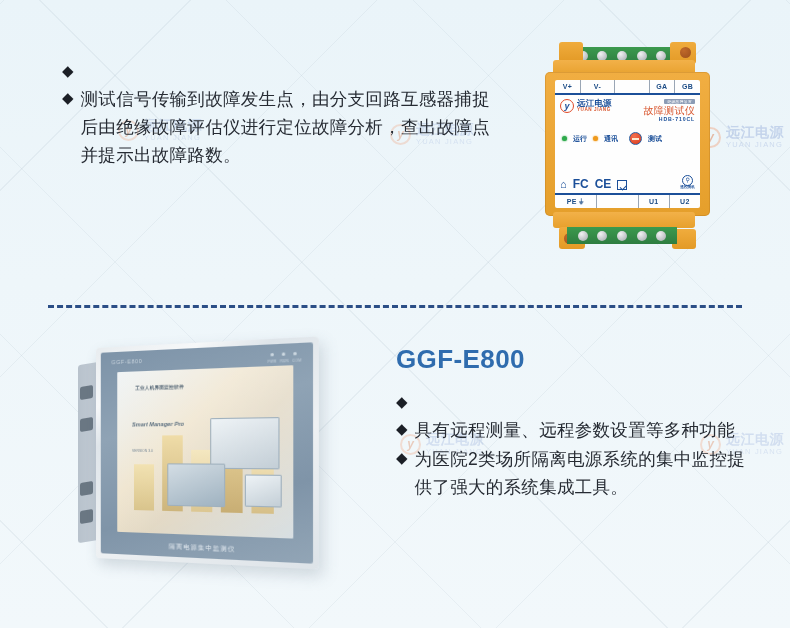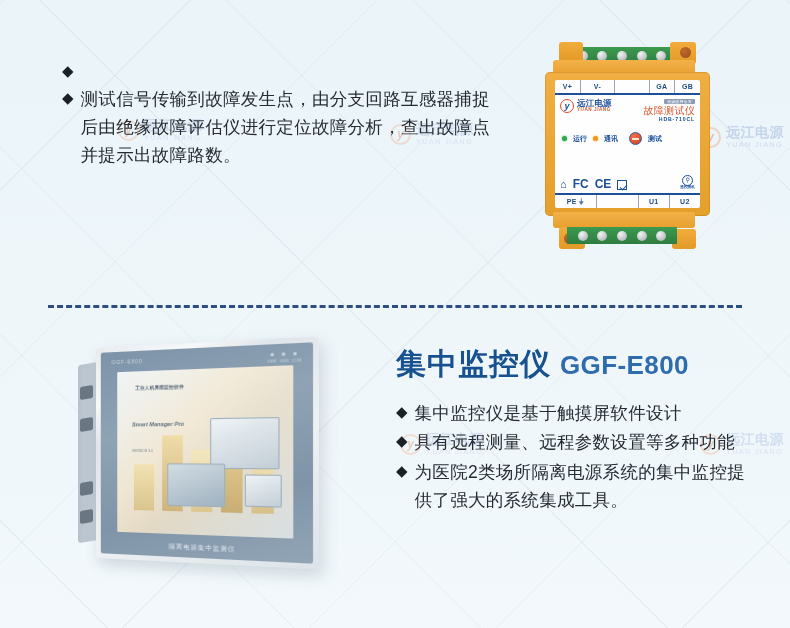--- a/index.html
+++ b/index.html
@@ -644,27 +644,25 @@
           <span class="scr-chip c"></span>
         </div>
 
         <div class="hmi-caption">隔离电源集中监测仪</div>
       </div>
     </div>
   </div>
 
   <div class="section" style="left:396px; top:344px; width:360px;">
     <div class="title-row">
-      <span class="title-cn">集中监控仪</span>
       <span class="title-model">GGF-E800</span>
     </div>
     <div class="bullets">
       <div class="bullet">
         <span class="bullet-mark">◆</span>
-        <span class="bullet-text">集中监控仪是基于触摸屏软件设计</span>
       </div>
       <div class="bullet">
         <span class="bullet-mark">◆</span>
         <span class="bullet-text">具有远程测量、远程参数设置等多种功能</span>
       </div>
       <div class="bullet">
         <span class="bullet-mark">◆</span>
         <span class="bullet-text">为医院2类场所隔离电源系统的集中监控提供了强大的系统集成工具。</span>
       </div>
     </div>

